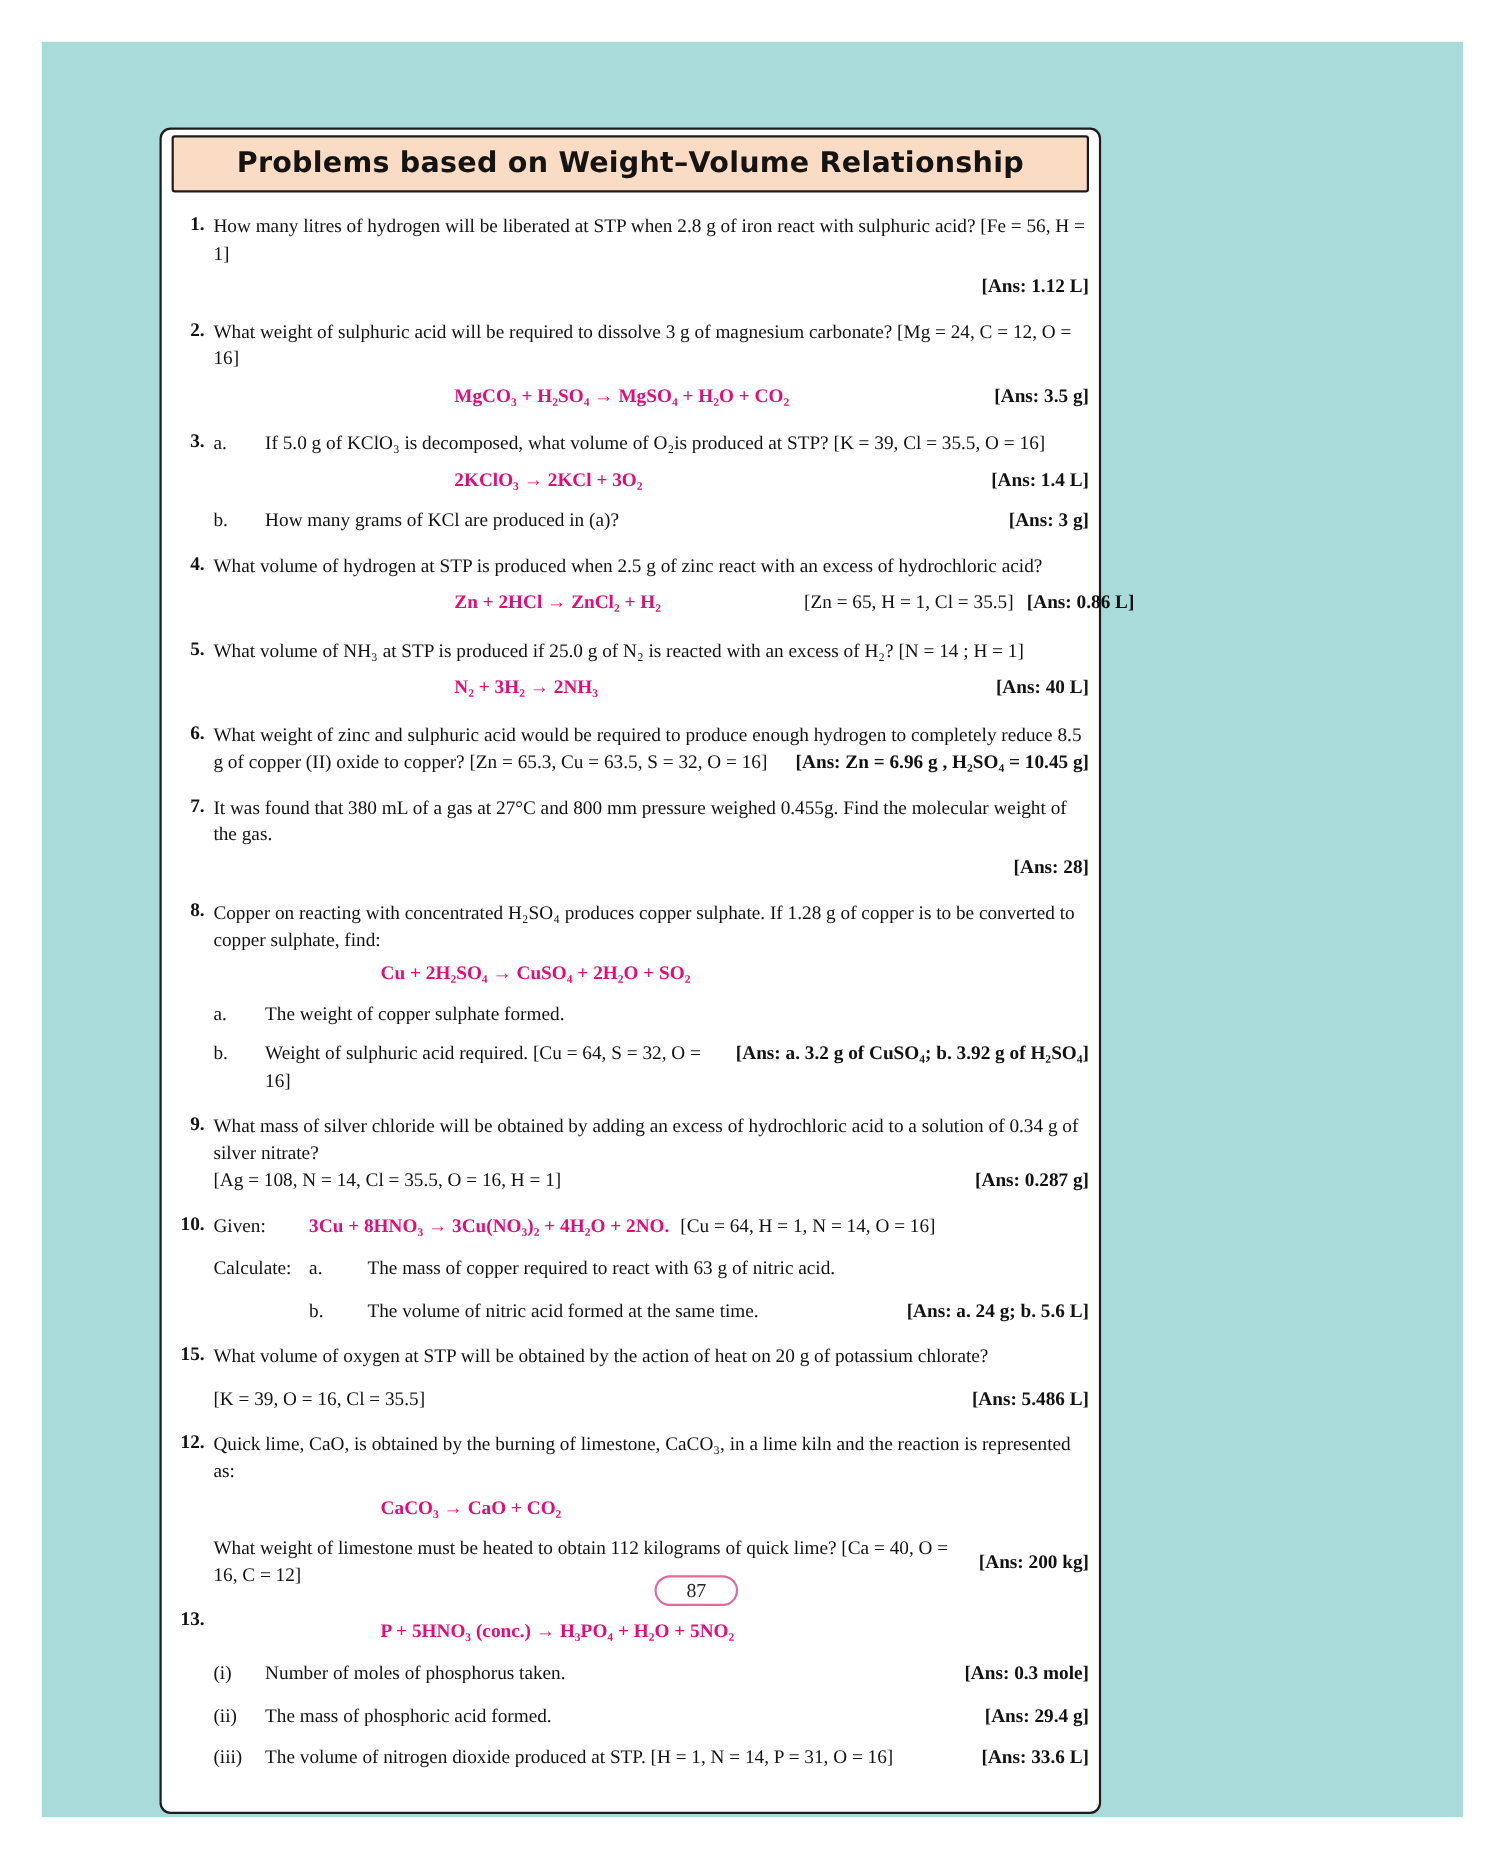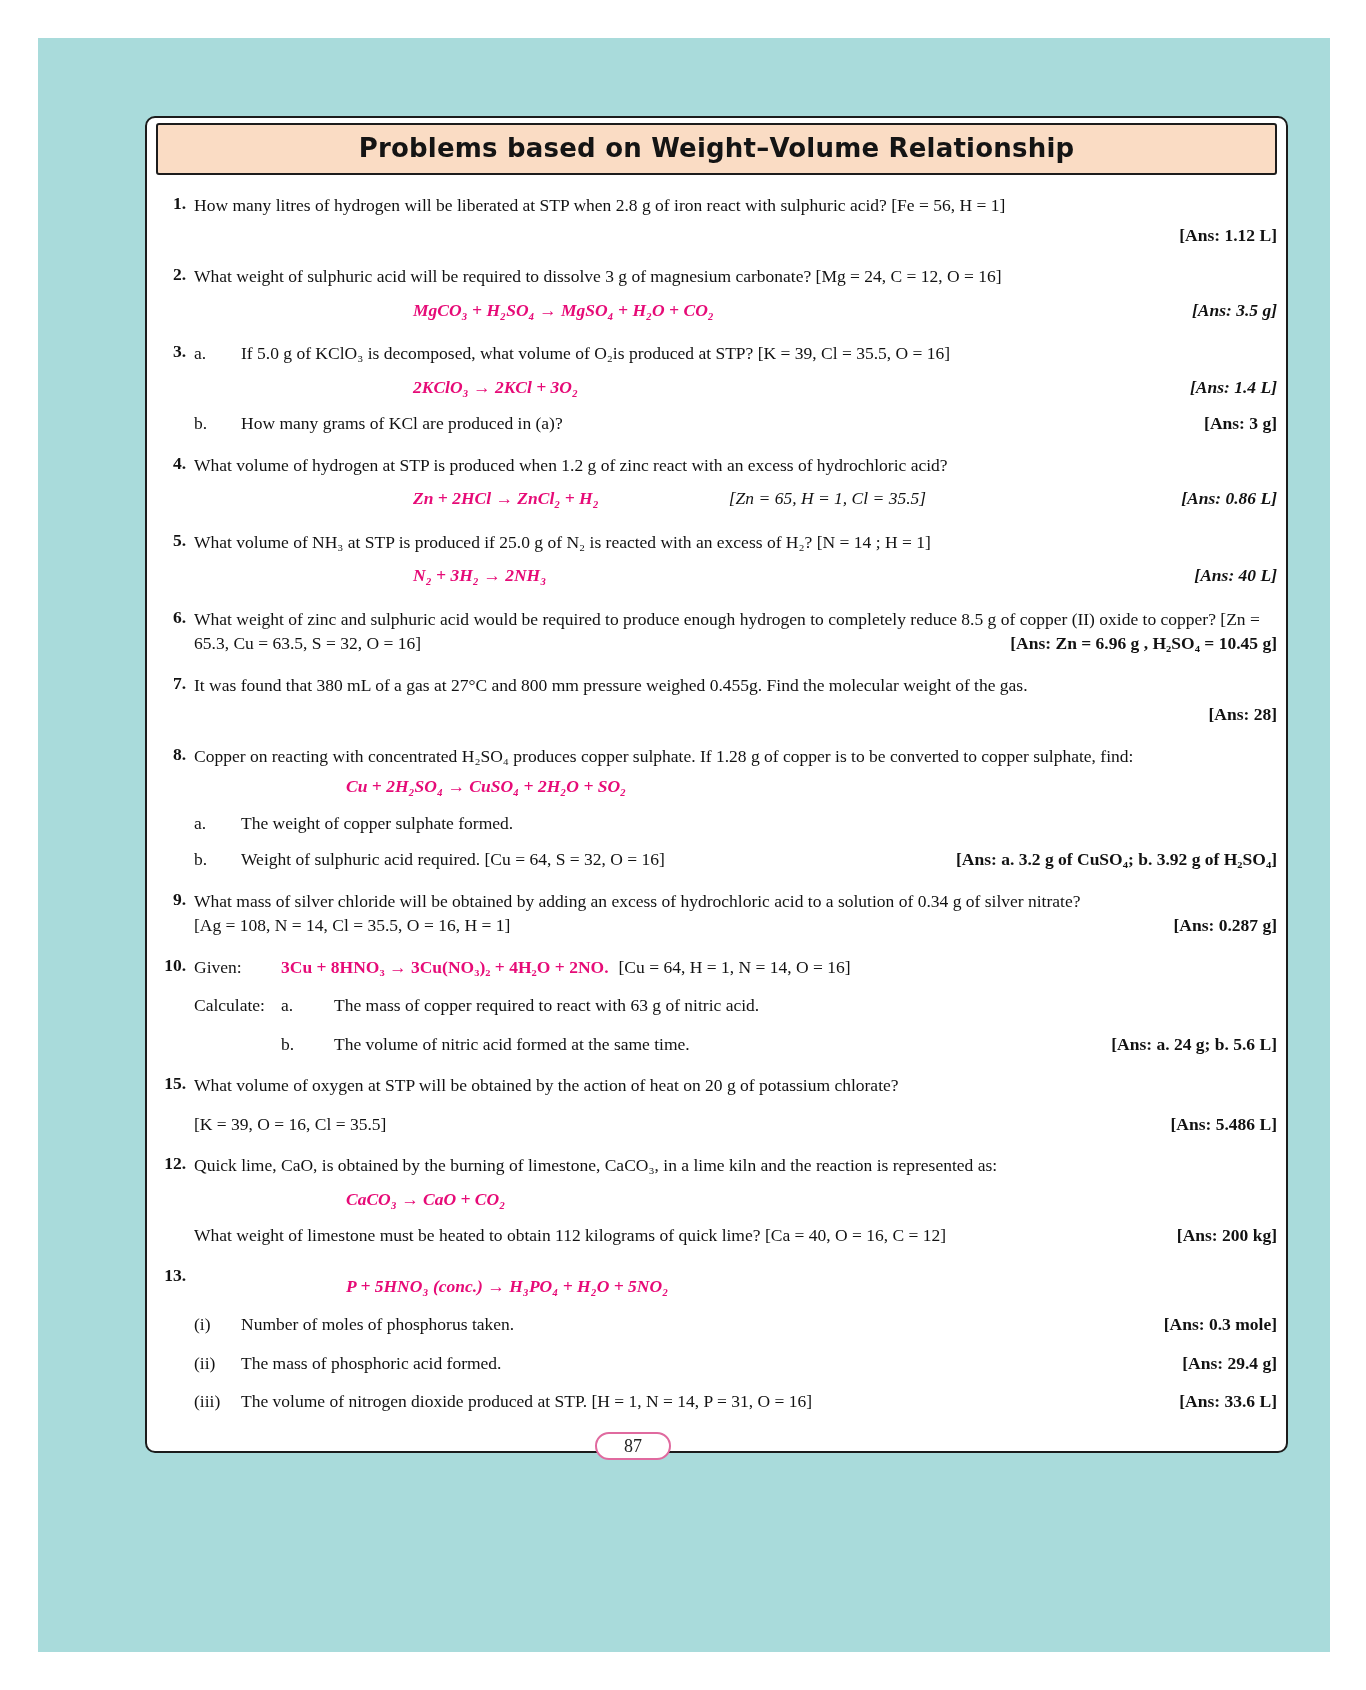--- a/index.html
+++ b/index.html
@@ -7,41 +7,41 @@
   body {
     width:1366px; height:1690px; position:relative;
     font-family:"Liberation Serif","DejaVu Serif",serif;
     font-size:17.5px; color:#121212;
   }
   .teal-panel {
     position:absolute; left:38px; top:38px; width:1292px; height:1614px;
     background:#a9dbdb;
   }
   .sheet {
-    position:absolute; left:107px; top:78px; width:1143px; min-height:1300px;
+    position:absolute; left:107px; top:78px; width:856px; min-height:1300px;
     background:#ffffff; border:2px solid #1c1c1c; border-radius:10px;
     padding:5px 9px 20px 9px;
   }
   .titlebar {
     border:2px solid #1c1c1c; border-radius:3px; background:#fadcc4;
     text-align:center; padding:8px 0 10px;
     font-family:"DejaVu Sans",sans-serif; font-weight:700; font-size:26px;
     letter-spacing:0.2px; color:#141414;
   }
   .problems { padding-top:18px; }
   .prob { display:flex; margin-bottom:17px; }
   .num { flex:0 0 38px; text-align:right; padding-right:8px; font-weight:700; }
   .pbody { flex:1; position:relative; min-width:0; line-height:1.4; }
   .ptext { line-height:1.4; }
   .row { display:flex; align-items:baseline; }
   .ans { font-weight:700; margin-left:auto; white-space:nowrap; padding-left:12px; }
   .ans-line { text-align:right; font-weight:700; margin-top:5px; }
   .ans-abs { position:absolute; right:0; bottom:0; font-weight:700; white-space:nowrap; }
   .eq { color:#e60b77; font-weight:700; white-space:nowrap; }
-  .eqrow { display:flex; align-items:flex-end; margin:9px 0 2px;font-style:italic; }
+  .eqrow { display:flex; align-items:flex-end; margin:9px 0 2px; }
   .ind219 { margin-left:219px; }
   .ind152 { margin-left:152px; }
   .gap130 { margin-left:130px; white-space:nowrap; }
   .gap10 { margin-left:10px; white-space:nowrap; }
   .sub { display:flex; align-items:baseline; margin-top:12px; }
   .sublabel { flex:0 0 47px; }
   .subtext { flex:1; }
   .lbl87 { flex:0 0 87px; }
   .lbl53 { flex:0 0 53px; }
   .mt6  { margin-top:6px; }
@@ -101,21 +101,21 @@
             <span class="sublabel">b.</span>
             <span class="subtext">How many grams of KCl are produced in (a)?</span>
             <span class="ans">[Ans: 3 g]</span>
           </div>
         </div>
       </div>
 
       <div class="prob">
         <div class="num">4.</div>
         <div class="pbody">
-          <div class="ptext">What volume of hydrogen at STP is produced when 1.2 g of zinc react with an excess of hydrochloric acid?</div>
+          <div class="ptext">What volume of hydrogen at STP is produced when 2.5 g of zinc react with an excess of hydrochloric acid?</div>
           <div class="eqrow">
             <span class="eq ind219">Zn + 2HCl → ZnCl₂ + H₂</span>
             <span class="gap130">[Zn = 65, H = 1, Cl = 35.5]</span>
             <span class="ans">[Ans: 0.86 L]</span>
           </div>
         </div>
       </div>
 
       <div class="prob">
         <div class="num">5.</div>

